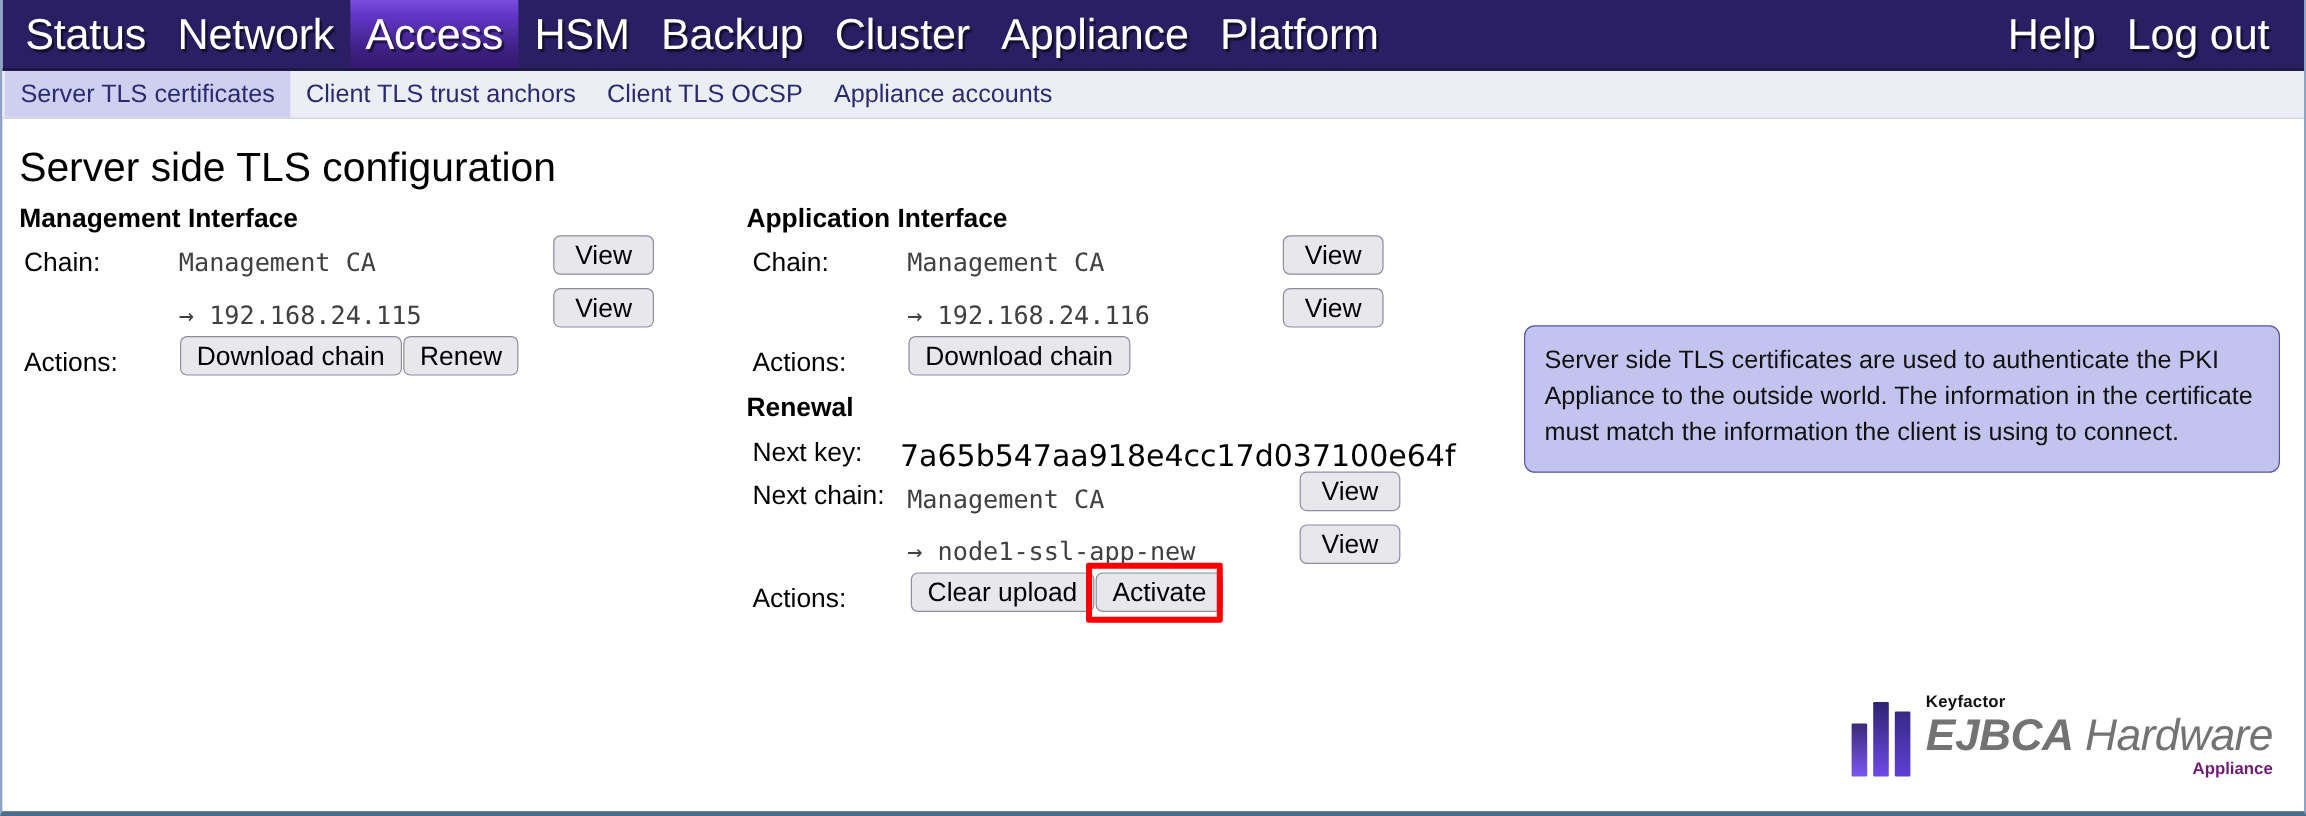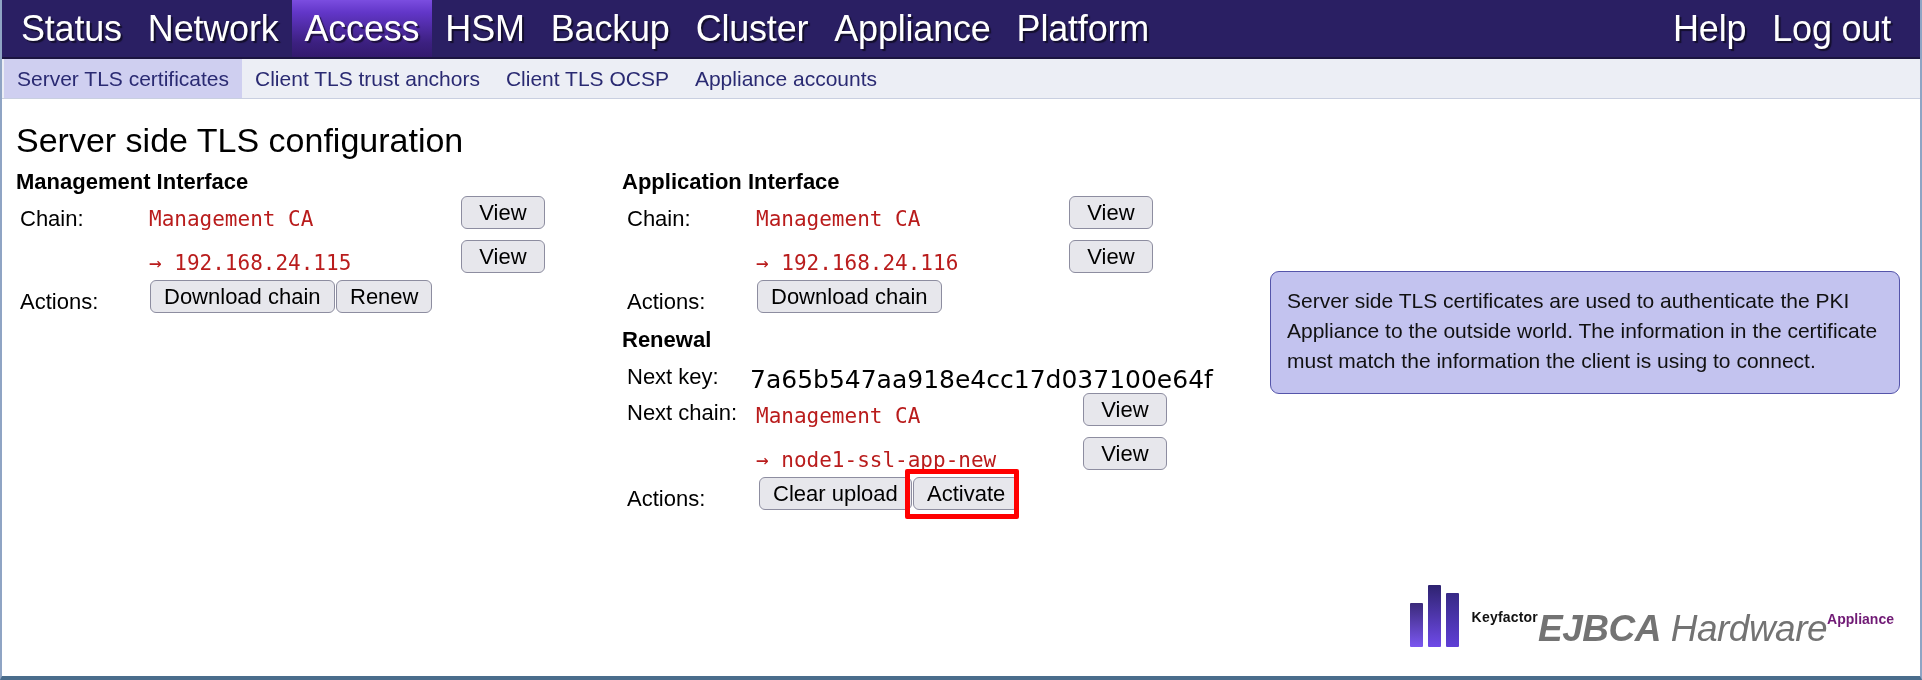--- a/index.html
+++ b/index.html
@@ -84,21 +84,21 @@
     white-space: nowrap;
   }
   .lbl {
     font-size: 22px;
     color: #000;
     white-space: nowrap;
   }
   .mono {
     font-family: "DejaVu Sans Mono", "Liberation Mono", monospace;
     font-size: 21px;
-    color: #b91c1c;
+    color: #404040;
     white-space: pre;
   }
   .sans-val {
     font-family: "DejaVu Sans", sans-serif;
     font-size: 25px;
     color: #000;
     white-space: pre;
   }
 
   .btn {
@@ -151,21 +151,21 @@
     right: 26px; bottom: 22px;
     display: flex;
     align-items: flex-end;
     gap: 13px;
   }
   #logo-bars { display: flex; align-items: flex-end; gap: 5px; height: 62px; }
   #logo-bars i { display: block; width: 13px; border-radius: 1px; }
   #logo-bars i.b1 { height: 44px; background: linear-gradient(to bottom, #3b2a7a, #7b57f0); }
   #logo-bars i.b2 { height: 62px; background: linear-gradient(to bottom, #2e2370, #6f4ae8); }
   #logo-bars i.b3 { height: 54px; background: linear-gradient(to bottom, #372a86, #5f3fd6); }
-  #logo-text { display: flex; line-height: 1; }
+  #logo-text { display: flex; flex-direction: column; line-height: 1; }
   .logo-kf { font-size: 14px; font-weight: bold; color: #111; letter-spacing: 0.2px; margin-bottom: 3px; }
   .logo-main { font-size: 37px; color: #737373; letter-spacing: -0.5px; font-style: italic; }
   .logo-main b { font-weight: bold; }
   .logo-main span { font-weight: normal; }
   .logo-appl { font-size: 14px; font-weight: bold; color: #701a75; text-align: right; margin-top: 2px; }
 </style>
 </head>
 <body>
 
 <div id="page">

